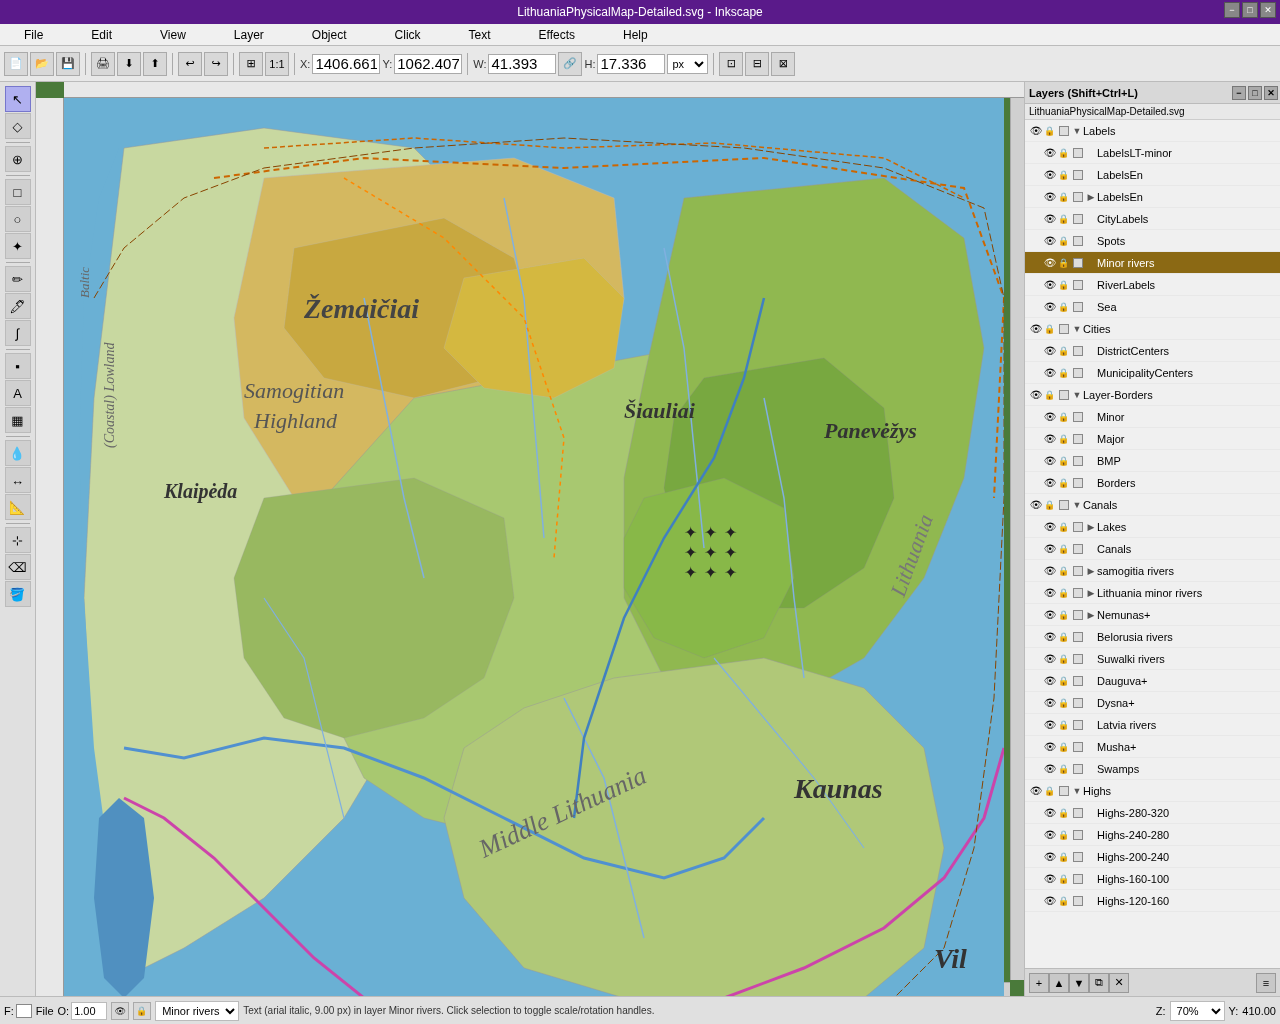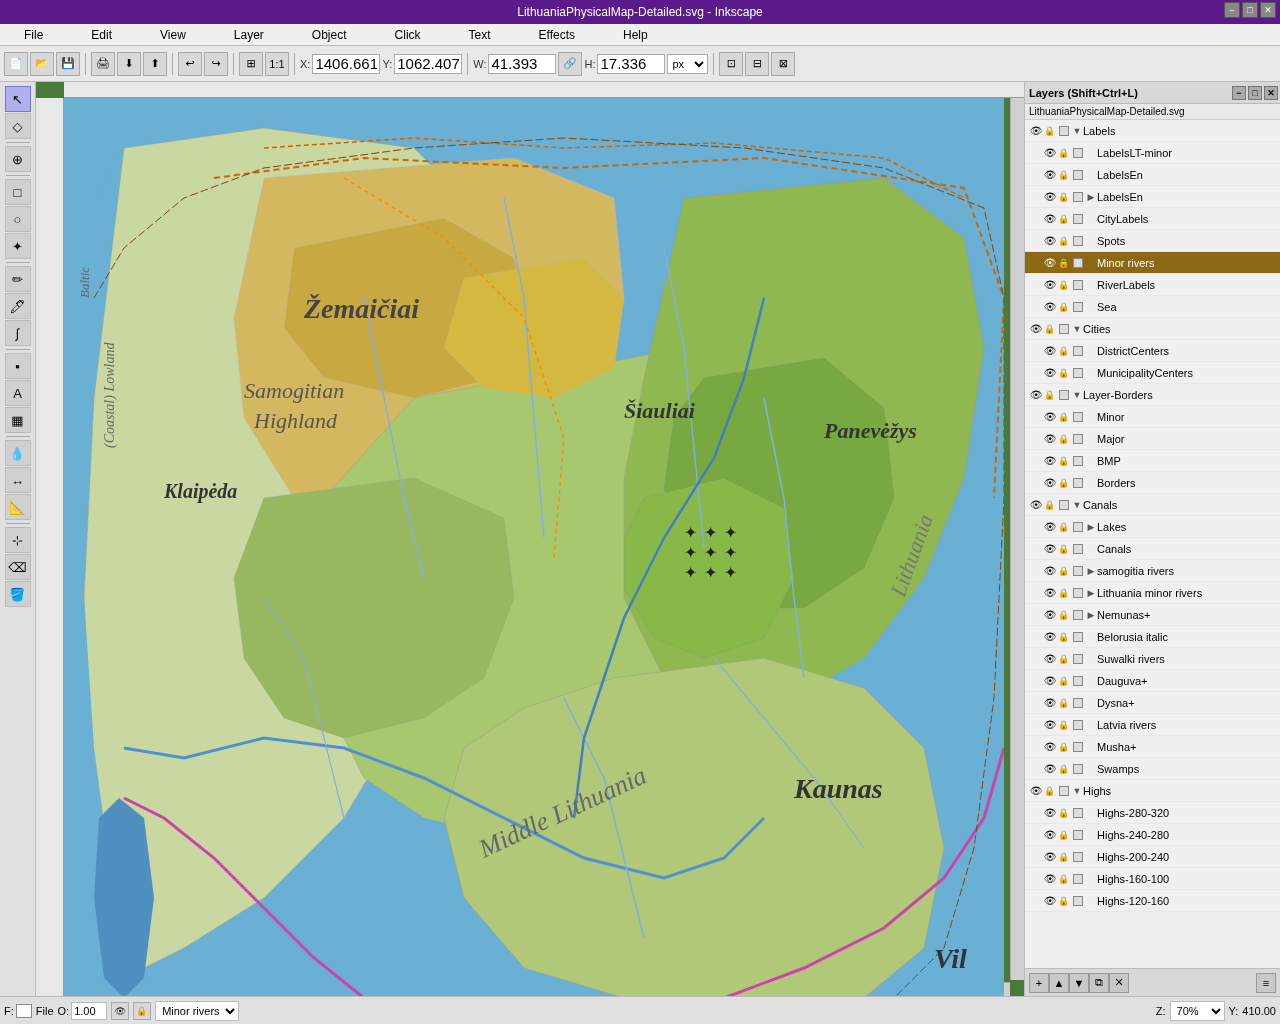--- a/index.html
+++ b/index.html
@@ -608,21 +608,21 @@
           <span style="width: 14px; height: 14px; display: flex; align-items: center; justify-content: center; font-size: 9px; flex-shrink: 0; cursor: pointer;">🔒</span>
           <span style="width: 10px; height: 10px; border: 1px solid rgb(136, 136, 136); flex-shrink: 0; margin: 0px 2px; background: rgb(221, 221, 221);"></span>
           <span style="width: 12px; height: 12px; display: flex; align-items: center; justify-content: center; font-size: 9px; color: rgb(85, 85, 85); cursor: pointer;">▶</span>
           <span class="layer-name">Nemunas+</span>
         </div>
         <div class="layer-item" style="padding-left: 18px;">
           <span style="width: 14px; height: 14px; display: flex; align-items: center; justify-content: center; font-size: 10px; flex-shrink: 0; cursor: pointer;">👁</span>
           <span style="width: 14px; height: 14px; display: flex; align-items: center; justify-content: center; font-size: 9px; flex-shrink: 0; cursor: pointer;">🔒</span>
           <span style="width: 10px; height: 10px; border: 1px solid rgb(136, 136, 136); flex-shrink: 0; margin: 0px 2px; background: rgb(221, 221, 221);"></span>
           <span style="width: 12px; flex-shrink: 0;"></span>
-          <span class="layer-name">Belorusia italic</span>
+          <span class="layer-name">Belorusia rivers</span>
         </div>
         <div class="layer-item" style="padding-left: 18px;">
           <span style="width: 14px; height: 14px; display: flex; align-items: center; justify-content: center; font-size: 10px; flex-shrink: 0; cursor: pointer;">👁</span>
           <span style="width: 14px; height: 14px; display: flex; align-items: center; justify-content: center; font-size: 9px; flex-shrink: 0; cursor: pointer;">🔒</span>
           <span style="width: 10px; height: 10px; border: 1px solid rgb(136, 136, 136); flex-shrink: 0; margin: 0px 2px; background: rgb(221, 221, 221);"></span>
           <span style="width: 12px; flex-shrink: 0;"></span>
           <span class="layer-name">Suwalki rivers</span>
         </div>
         <div class="layer-item" style="padding-left: 18px;">
           <span style="width: 14px; height: 14px; display: flex; align-items: center; justify-content: center; font-size: 10px; flex-shrink: 0; cursor: pointer;">👁</span>
@@ -727,20 +727,21 @@
       <input type="text" style="width: 36px;" value="1.00">
     </div>
     <div class="tb-btn" style="width:18px;height:18px;font-size:9px;">👁</div>
     <div class="tb-btn" style="width:18px;height:18px;font-size:9px;">🔒</div>
     <select class="status-dropdown">
       <option>Minor rivers</option>
       <option>Labels</option>
       <option>Water</option>
       <option>Highs</option>
     </select>
+    <span style="font-size:10px;color:#333;flex:1;overflow:hidden;text-overflow:ellipsis;white-space:nowrap;">Text (arial italic, 9.00 px) in layer Minor rivers. Click selection to toggle scale/rotation handles.</span>
   </div>
   <div class="status-right">
     <span>Z:</span>
     <select class="status-dropdown" style="min-width:50px;">
       <option>70%</option>
       <option>50%</option>
       <option>100%</option>
     </select>
     <span>Y:</span>
     <span>410.00</span>

